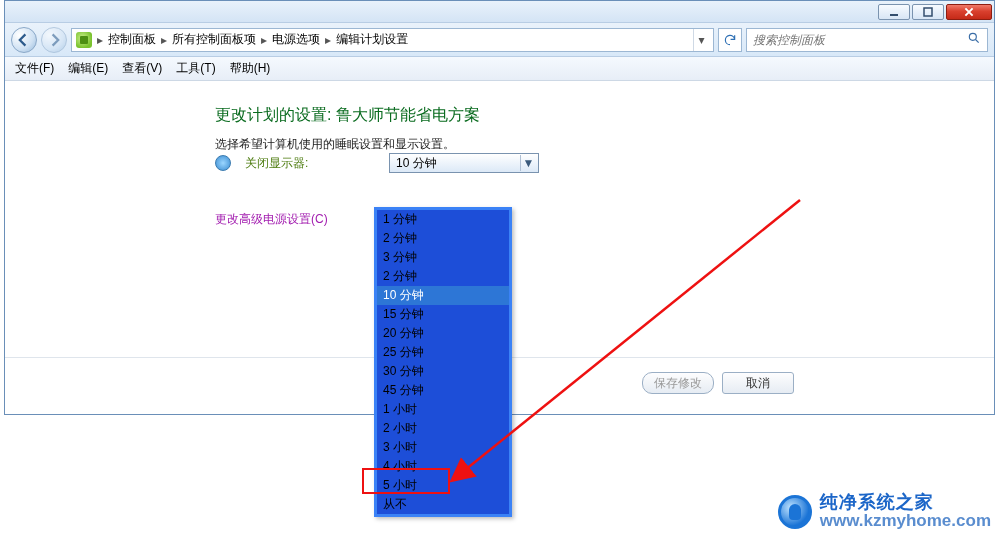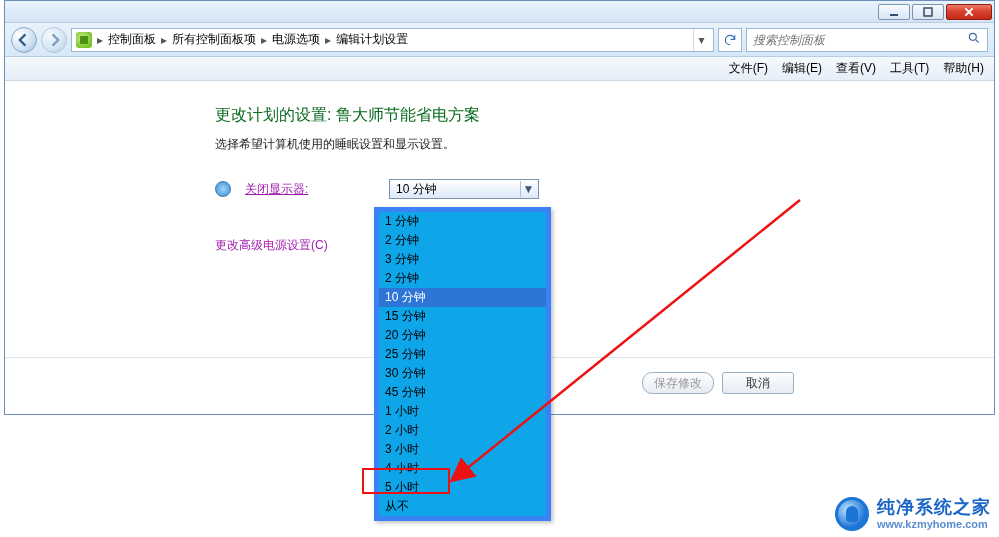--- a/index.html
+++ b/index.html
@@ -103,71 +103,70 @@
   .searchbox input{border:none;outline:none;width:200px;font-style:italic;color:#888;font-size:12px;}
   .search-icon{color:#3a6da6;}
   
   .menubar {
     height:24px;
     background:linear-gradient(to bottom,#f5f9fe,#e7eef7);
     border-bottom:1px solid #cdd8e5;
     display:flex;align-items:center;gap:14px;
     padding:0 10px;
     color:#000;
-    justify-content:flex-end;
   }
   .menubar span{cursor:default;}
   
   .content-wrap{
     background:#fff;
     padding:0;
   }
   .content{
     padding:24px 0 0 210px;
     min-height:240px;
     position:relative;
   }
   .page-title{
     color:#0a6b1f;
     font-size:16px;
     margin-bottom:10px;
   }
-  .page-sub{color:#222;margin-bottom:26px;}
+  .page-sub{color:#222;}
   .setting-row{
     display:flex;align-items:center;gap:14px;margin-bottom:24px;
   }
   .row-icon{width:16px;height:16px;}
   .row-icon.monitor{
     background:radial-gradient(circle,#9bd6ff,#3a8cd1);
     border-radius:50%;
     border:1px solid #3a7bb0;
   }
   .row-icon.sleep{
     background:radial-gradient(circle at 35% 35%,#e8e8e8,#8a8a8a);
     border-radius:50%;
     border:1px solid #777;
   }
-  .row-label{width:130px;color:#a21caf;text-decoration:underline;}
+  .row-label{width:130px;color:#4d7c0f;}
   .combo{
     width:150px;height:20px;
     border:1px solid #7a93af;
     background:linear-gradient(to bottom,#fff,#e8eef6);
     display:flex;align-items:center;justify-content:space-between;
     padding:0 2px 0 6px;
     position:relative;
   }
   .combo.active{background:linear-gradient(to bottom,#fff,#dce9f7);}
   .combo-arrow{
     width:16px;height:16px;
     border-left:1px solid #b0c0d4;
     display:flex;align-items:center;justify-content:center;color:#3a5a7c;
   }
   .dropdown{
-    position:absolute;background:#0ea5e9;border:5px solid #3b82f6;
-    width:177px;
+    position:absolute;background:#1d4ed8;border:3px solid #3b82f6;
+    width:138px;
     box-shadow:2px 2px 4px rgba(0,0,0,.25);
     z-index:50;
   }
   .dropdown .opt{padding:1px 6px;color:#000;line-height:17px;}
   .dropdown .opt.sel{background:#2d76d6;color:#fff;}
   .adv-link{color:#a21caf;margin-top:14px;display:inline-block;}
   .divider{height:1px;background:#dfe5ec;margin-top:36px;}
   .button-row{
     display:flex;justify-content:flex-end;gap:8px;
     padding:14px 200px 20px 0;
@@ -204,21 +203,21 @@
     width:34px;height:34px;border-radius:50%;
     background:radial-gradient(circle at 35% 35%,#bfe3ff,#1b74d6 70%);
     border:3px solid #1b74d6;
     display:flex;align-items:center;justify-content:center;
   }
   .wm-logo .inner{
     width:12px;height:16px;background:#1b74d6;border-radius:6px 6px 4px 4px;
   }
   .wm-text{display:flex;flex-direction:column;line-height:1.1;}
   .wm-cn{font-size:18px;letter-spacing:1px;}
-  .wm-url{font-size:11px;color:#5a8dcf;}
+  .wm-url{font-size:17px;color:#5a8dcf;}
 </style>
 </head>
 <body>
 
 <div class="window">
 
   <div class="titlebar">
     <div class="win-btn min">
       <svg viewBox="0 0 10 10">
           <rect x="1" y="7" width="8" height="2" fill="currentColor"></rect>

